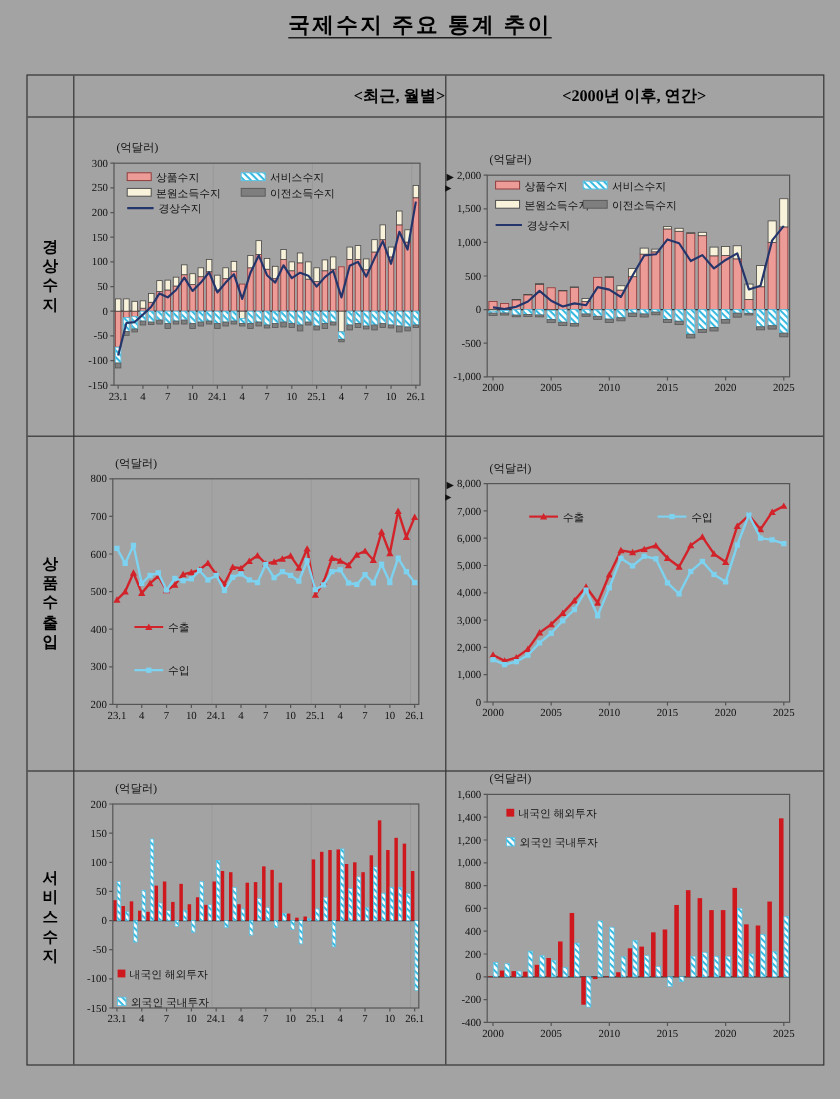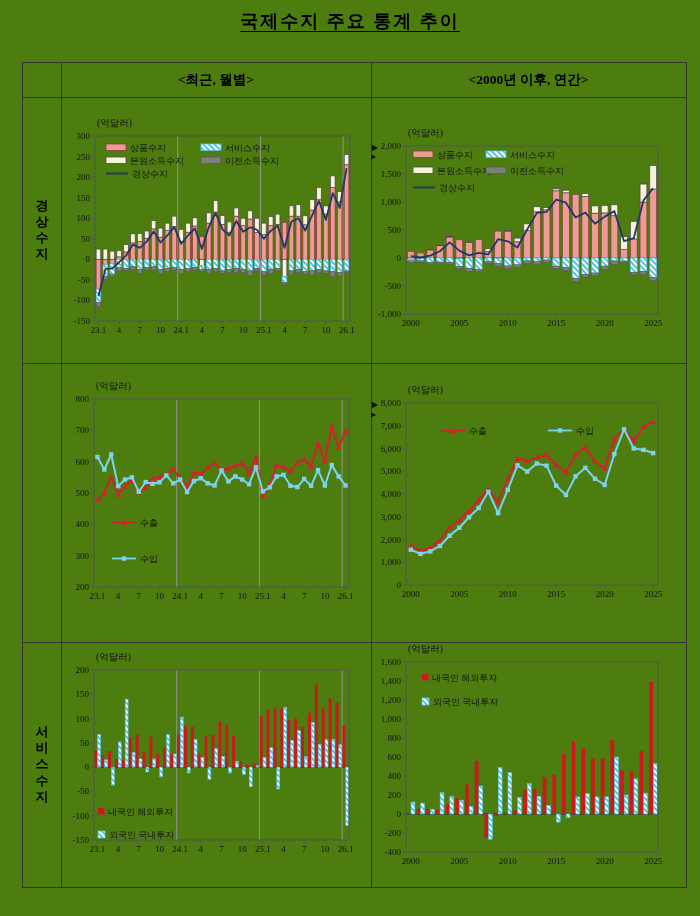--- a/index.html
+++ b/index.html
@@ -1,16 +1,16 @@
 <!DOCTYPE html>
 <html><head>
 <meta charset="utf-8">
 <style>
   html,body{margin:0;padding:0;background:#fff;}
-  #page{position:relative;width:700px;height:916px;background:#4d7c0f;overflow:hidden;
+  #page{position:relative;width:700px;height:916px;background:#a3a3a3;overflow:hidden;
         font-family:"Liberation Serif",serif;color:#000;}
   #doc-title{position:absolute;top:9px;left:0;width:100%;text-align:center;
              font-size:18px;font-weight:bold;letter-spacing:2px;}
   #doc-title span{text-decoration:underline;text-underline-offset:4px;}
   #tbl{position:absolute;left:22px;top:62px;width:663px;height:824px;border:1.5px solid #333;}
   .vline,.hline{position:absolute;background:#333;}
   .vline{width:1px;top:0;height:100%;}
   .hline{height:1px;left:0;width:100%;}
   .hdr{position:absolute;top:0;height:34px;line-height:34px;text-align:center;
        font-size:13.5px;font-weight:bold;}
@@ -29,25 +29,28 @@
   </div>
 
   <div id="tbl">
 
     <div class="vline" style="left:38px;"></div>
     <div class="vline" style="left:348px;"></div>
     <div class="hline" style="top:34px;"></div>
     <div class="hline" style="top:300px;"></div>
     <div class="hline" style="top:579px;"></div>
 
-    <div class="hdr" style="left:38px;width:310px;">&lt;최근, 월별&gt;</div>
+    <div class="hdr" style="left:38px;width:310px;text-align:right;">&lt;최근, 월별&gt;</div>
     <div class="hdr" style="left:348px;width:315px;">&lt;2000년 이후, 연간&gt;</div>
 
     <div class="rowlab" style="top:34px;height:266px;">
         <span>경상수지</span>
+      </div>
+    <div class="rowlab" style="top:300px;height:279px;">
+        <span>상품수출입</span>
       </div>
     <div class="rowlab" style="top:579px;height:245px;">
         <span>서비스수지</span>
       </div>
 
     <svg id="chart-ca-monthly" style="left:38px;top:34px;" width="310" height="266">
         <defs>
           <pattern id="ca-m-h" width="4" height="4" patternUnits="userSpaceOnUse" patternTransform="rotate(45)">
             <rect x="0" y="0" width="4" height="4" fill="#fff"></rect>
             <rect x="0" y="0" width="4" height="1.7" fill="#35B9E0"></rect>

